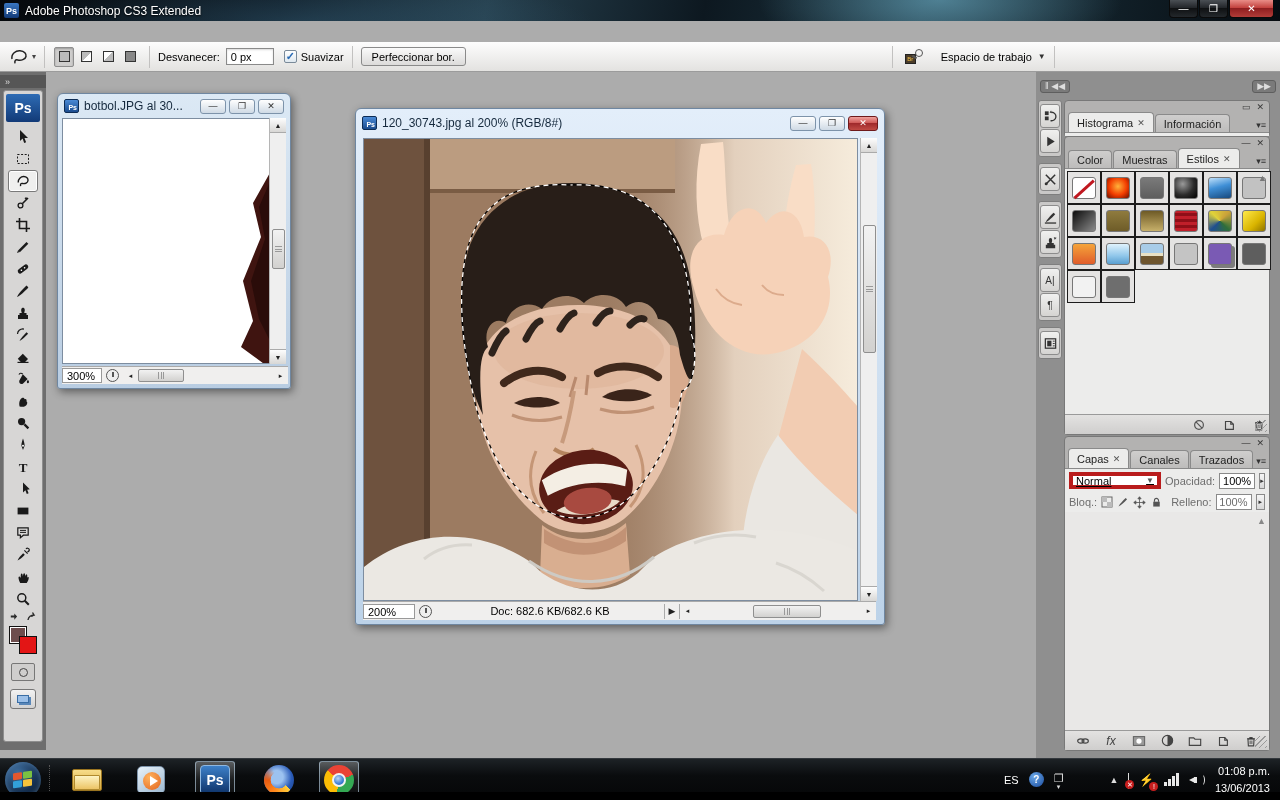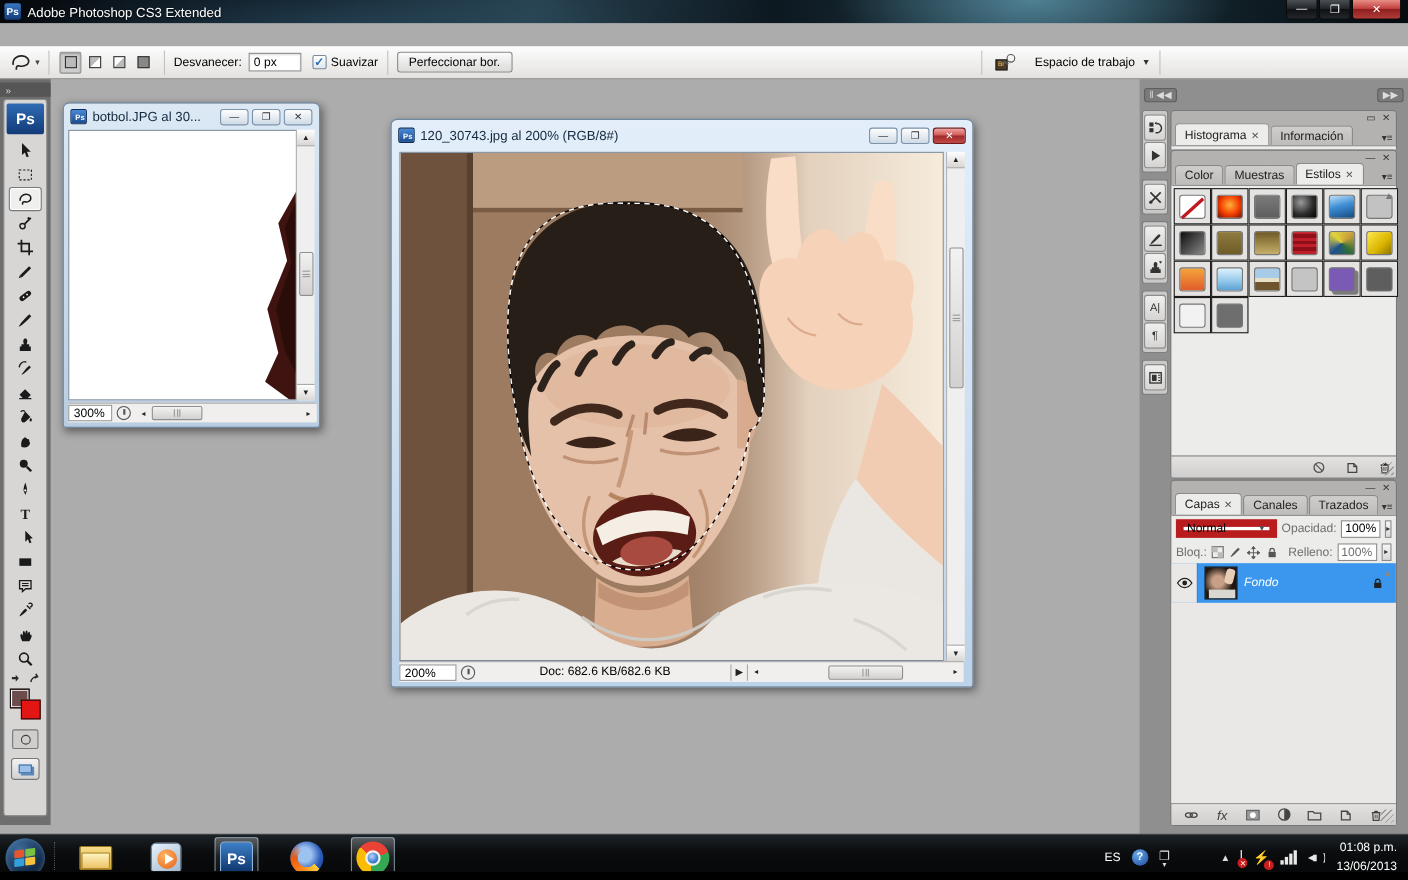--- a/index.html
+++ b/index.html
@@ -122,21 +122,21 @@
   .pb-ico{width:20px;height:16px;display:flex;align-items:center;justify-content:center;color:#444;}
 
   .styles-grid{display:grid;grid-template-columns:repeat(6,34px);padding:2px 0 0 2px;}
   .sw-cell{width:34px;height:33px;border:1px solid #1c1c1c;background:#e4e3e2;display:flex;align-items:center;justify-content:center;}
   .sw{width:24px;height:22px;border:1px solid #777;border-radius:3px;}
   .sw.none{position:relative;background:#fff;}
   .sw.none:after{content:"";position:absolute;left:-2px;right:-2px;top:50%;height:2.5px;background:#c01820;transform:rotate(-42deg);}
   .sw.shadowed{box-shadow:3px 3px 0 rgba(40,40,40,.55);}
 
   .blendrow{display:flex;align-items:center;padding:3px 4px;gap:4px;}
-  .dropdown{background:#fff;border:7px solid #b91c1c;height:17px;flex:0 0 92px;display:flex;align-items:center;justify-content:space-between;padding:0 3px;}
+  .dropdown{background:#fff;border:4px solid #b91c1c;height:17px;flex:0 0 92px;display:flex;align-items:center;justify-content:space-between;padding:0 3px;text-decoration:underline;}
   .dd-arrow{color:#555;font-size:8px;}
   .pctbox{background:#fff;border:1px solid #8a8a8a;height:16px;width:36px;display:flex;align-items:center;justify-content:flex-end;padding:0 3px;}
   .tinybtn{width:12px;height:16px;border:1px solid #8a8a8a;background:linear-gradient(#f5f5f5,#d8d8d8);
     display:flex;align-items:center;justify-content:center;font-size:7px;color:#333;}
   .graylab{color:#6e6e6e;}
   .lockrow{display:flex;align-items:center;padding:2px 4px;gap:4px;color:#6e6e6e;}
   .lock-ico{width:14px;height:14px;display:flex;align-items:center;justify-content:center;color:#555;}
   .layers-list{background:#e9e8e7;min-height:218px;position:relative;}
   .layer-row{height:36px;display:flex;align-items:center;background:#3a97ed;color:#fff;}
   .eye-cell{width:24px;height:36px;border-right:1px solid #2a7ccc;background:#e9e8e7;display:flex;align-items:center;justify-content:center;color:#222;}
@@ -773,36 +773,20 @@
                 <rect x="4" y="7" width="8" height="6" fill="#555"></rect>
                 <path d="M5.5 7V5.5a2.5 2.5 0 015 0V7" fill="none" stroke="#555" stroke-width="1.4"></path>
               </svg>
             </span>
           <span style="flex:1"></span>
           <span class="graylab">Relleno:</span>
           <div class="pctbox">100%</div>
           <div class="tinybtn">▸</div>
         </div>
         <div class="layers-list">
-          <div class="layer-row">
-            <div class="eye-cell">
-              <svg class="ico" width="16" height="16" viewBox="0 0 16 16">
-                <path d="M1.5 8C3.5 5 6 3.8 8 3.8S12.5 5 14.5 8C12.5 11 10 12.2 8 12.2S3.5 11 1.5 8z" fill="none" stroke="#222" stroke-width="1.2"></path>
-                  <circle cx="8" cy="8" r="2.2" fill="#222"></circle>
-              </svg>
-            </div>
-            <div class="thumb"></div>
-            <div class="layer-name">Fondo</div>
-            <div class="layer-lock">
-              <svg class="ico" width="13" height="13" viewBox="0 0 16 16">
-                  <rect x="4" y="7" width="8" height="6" fill="#222"></rect>
-                  <path d="M5.5 7V5.5a2.5 2.5 0 015 0V7" fill="none" stroke="#222" stroke-width="1.4"></path>
-                </svg>
-            </div>
-          </div>
           <div style="position:absolute;right:3px;top:4px;color:#888;font-size:9px">▲</div>
         </div>
       </div>
       <div class="pbottom" style="justify-content:space-between;padding:0 8px">
         <div class="pb-ico">
             <svg class="ico" width="16" height="14" viewBox="0 0 16 16">
               <ellipse cx="5.5" cy="8" rx="3.6" ry="2.4" fill="none" stroke="#444" stroke-width="1.3"></ellipse>
               <ellipse cx="10.5" cy="8" rx="3.6" ry="2.4" fill="none" stroke="#444" stroke-width="1.3"></ellipse>
             </svg>
           </div>

